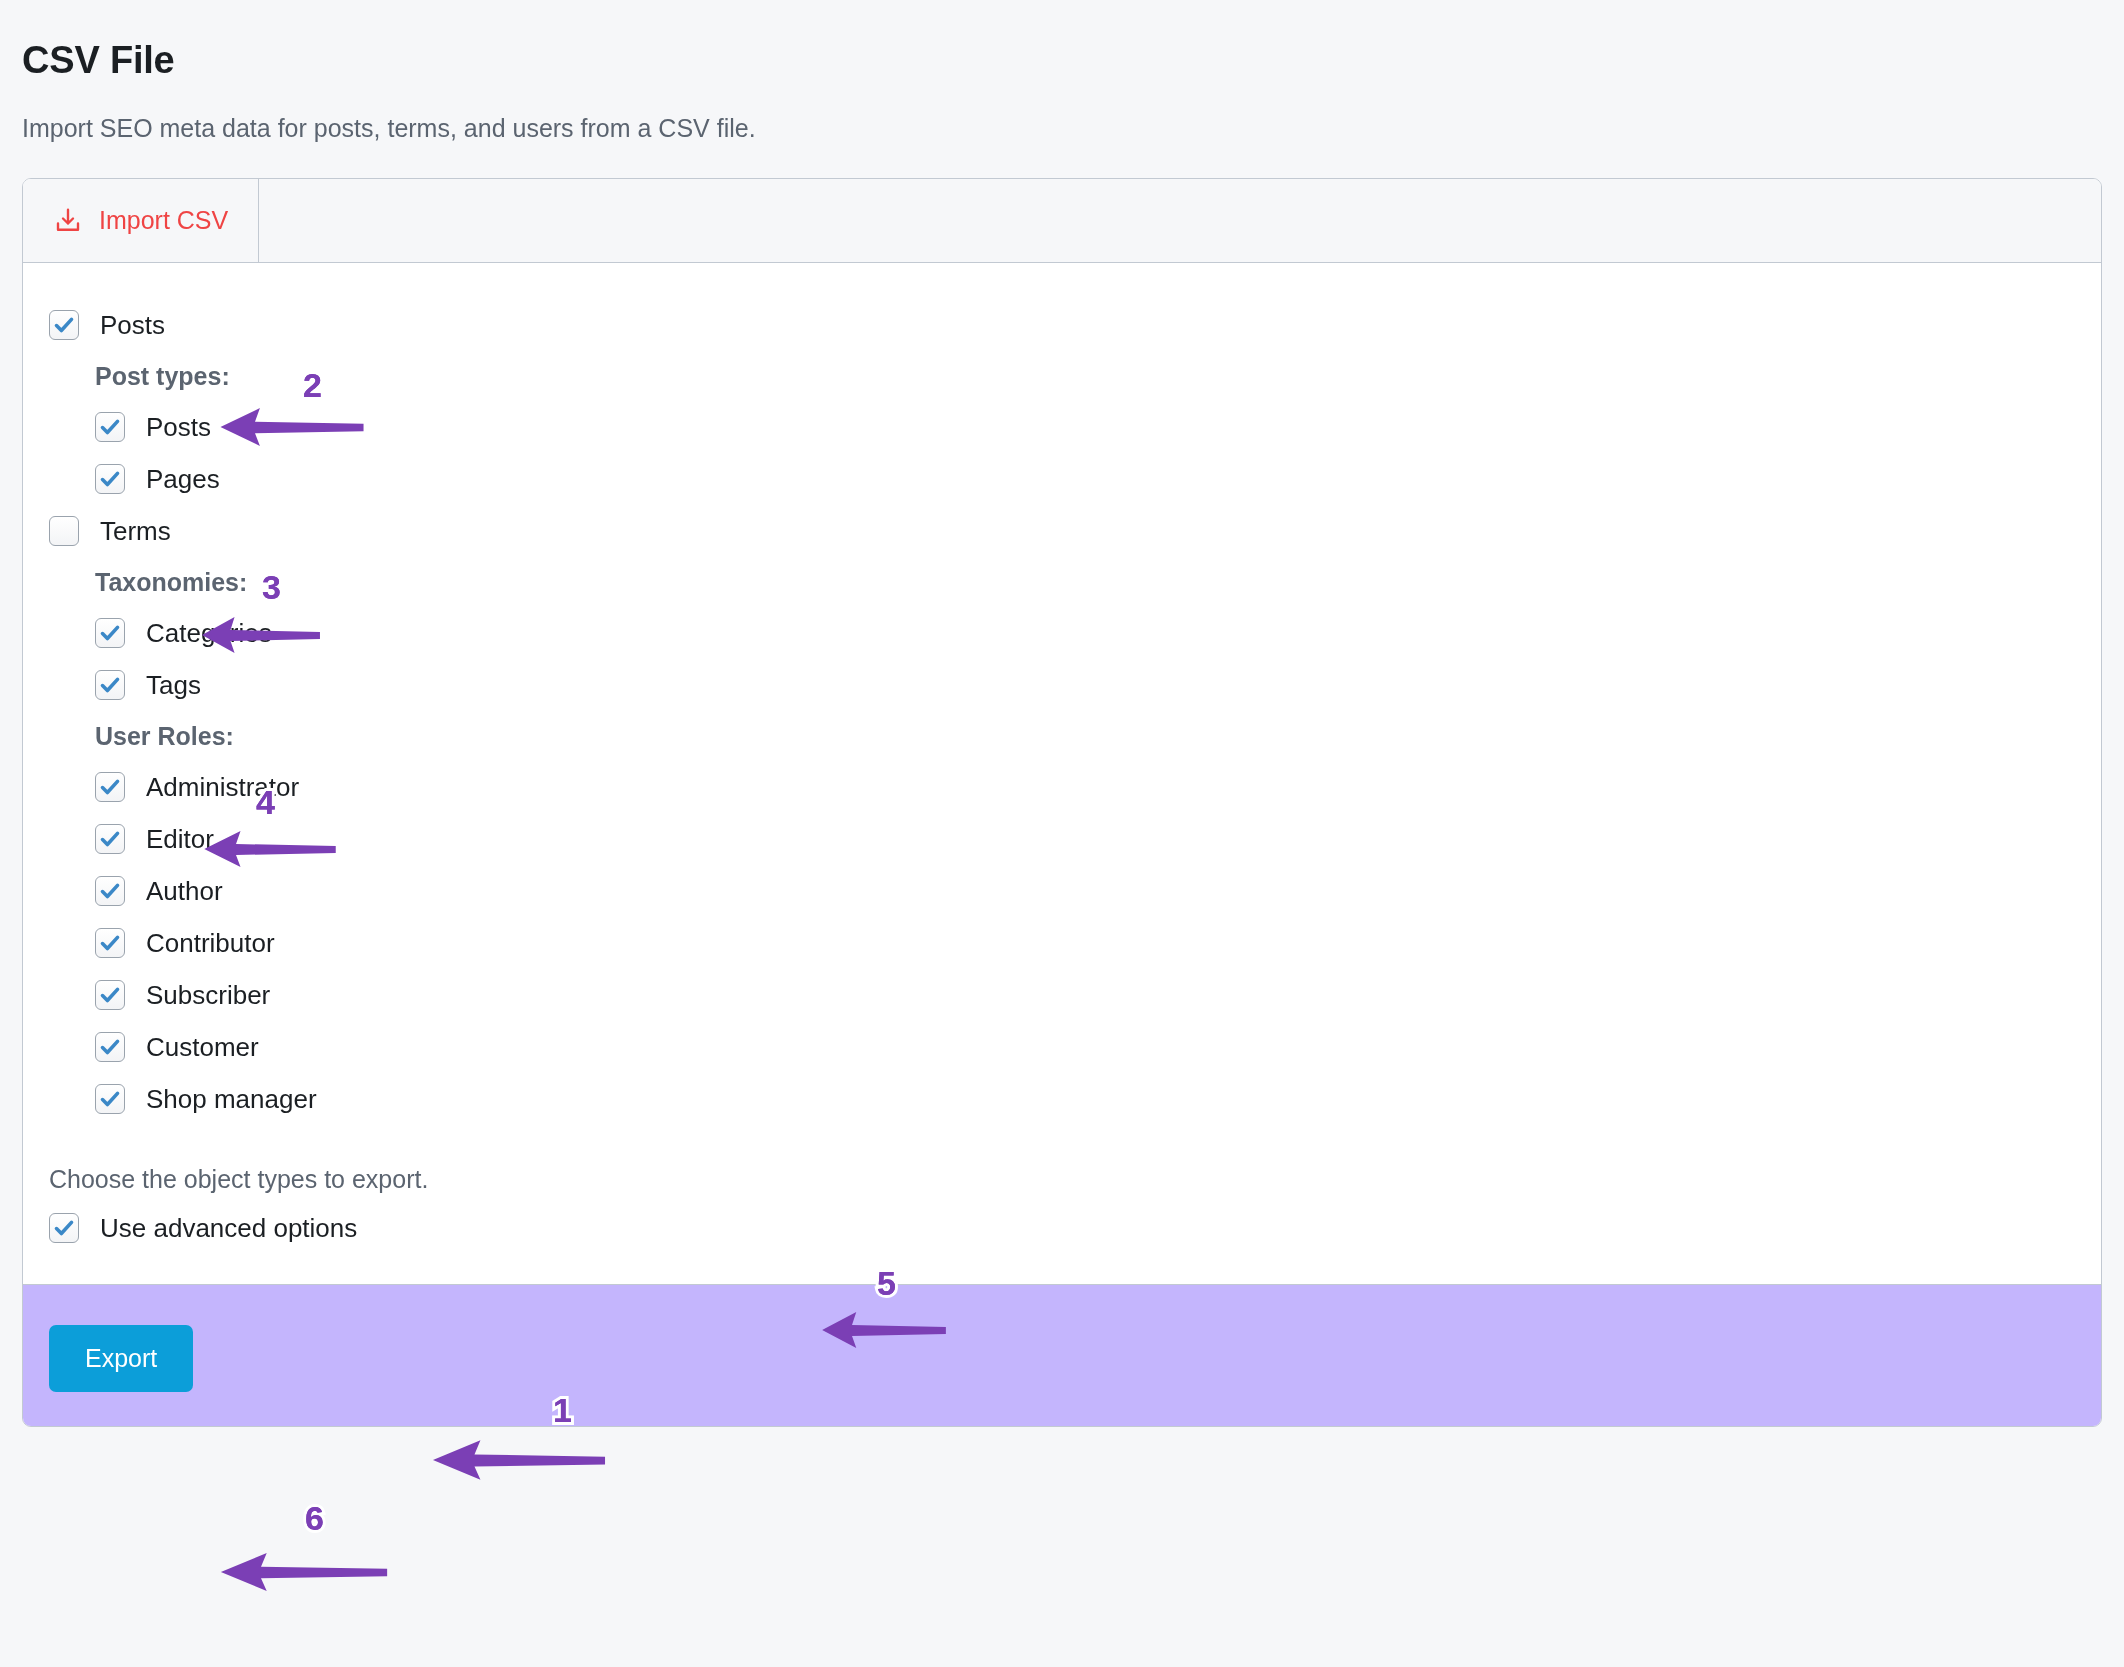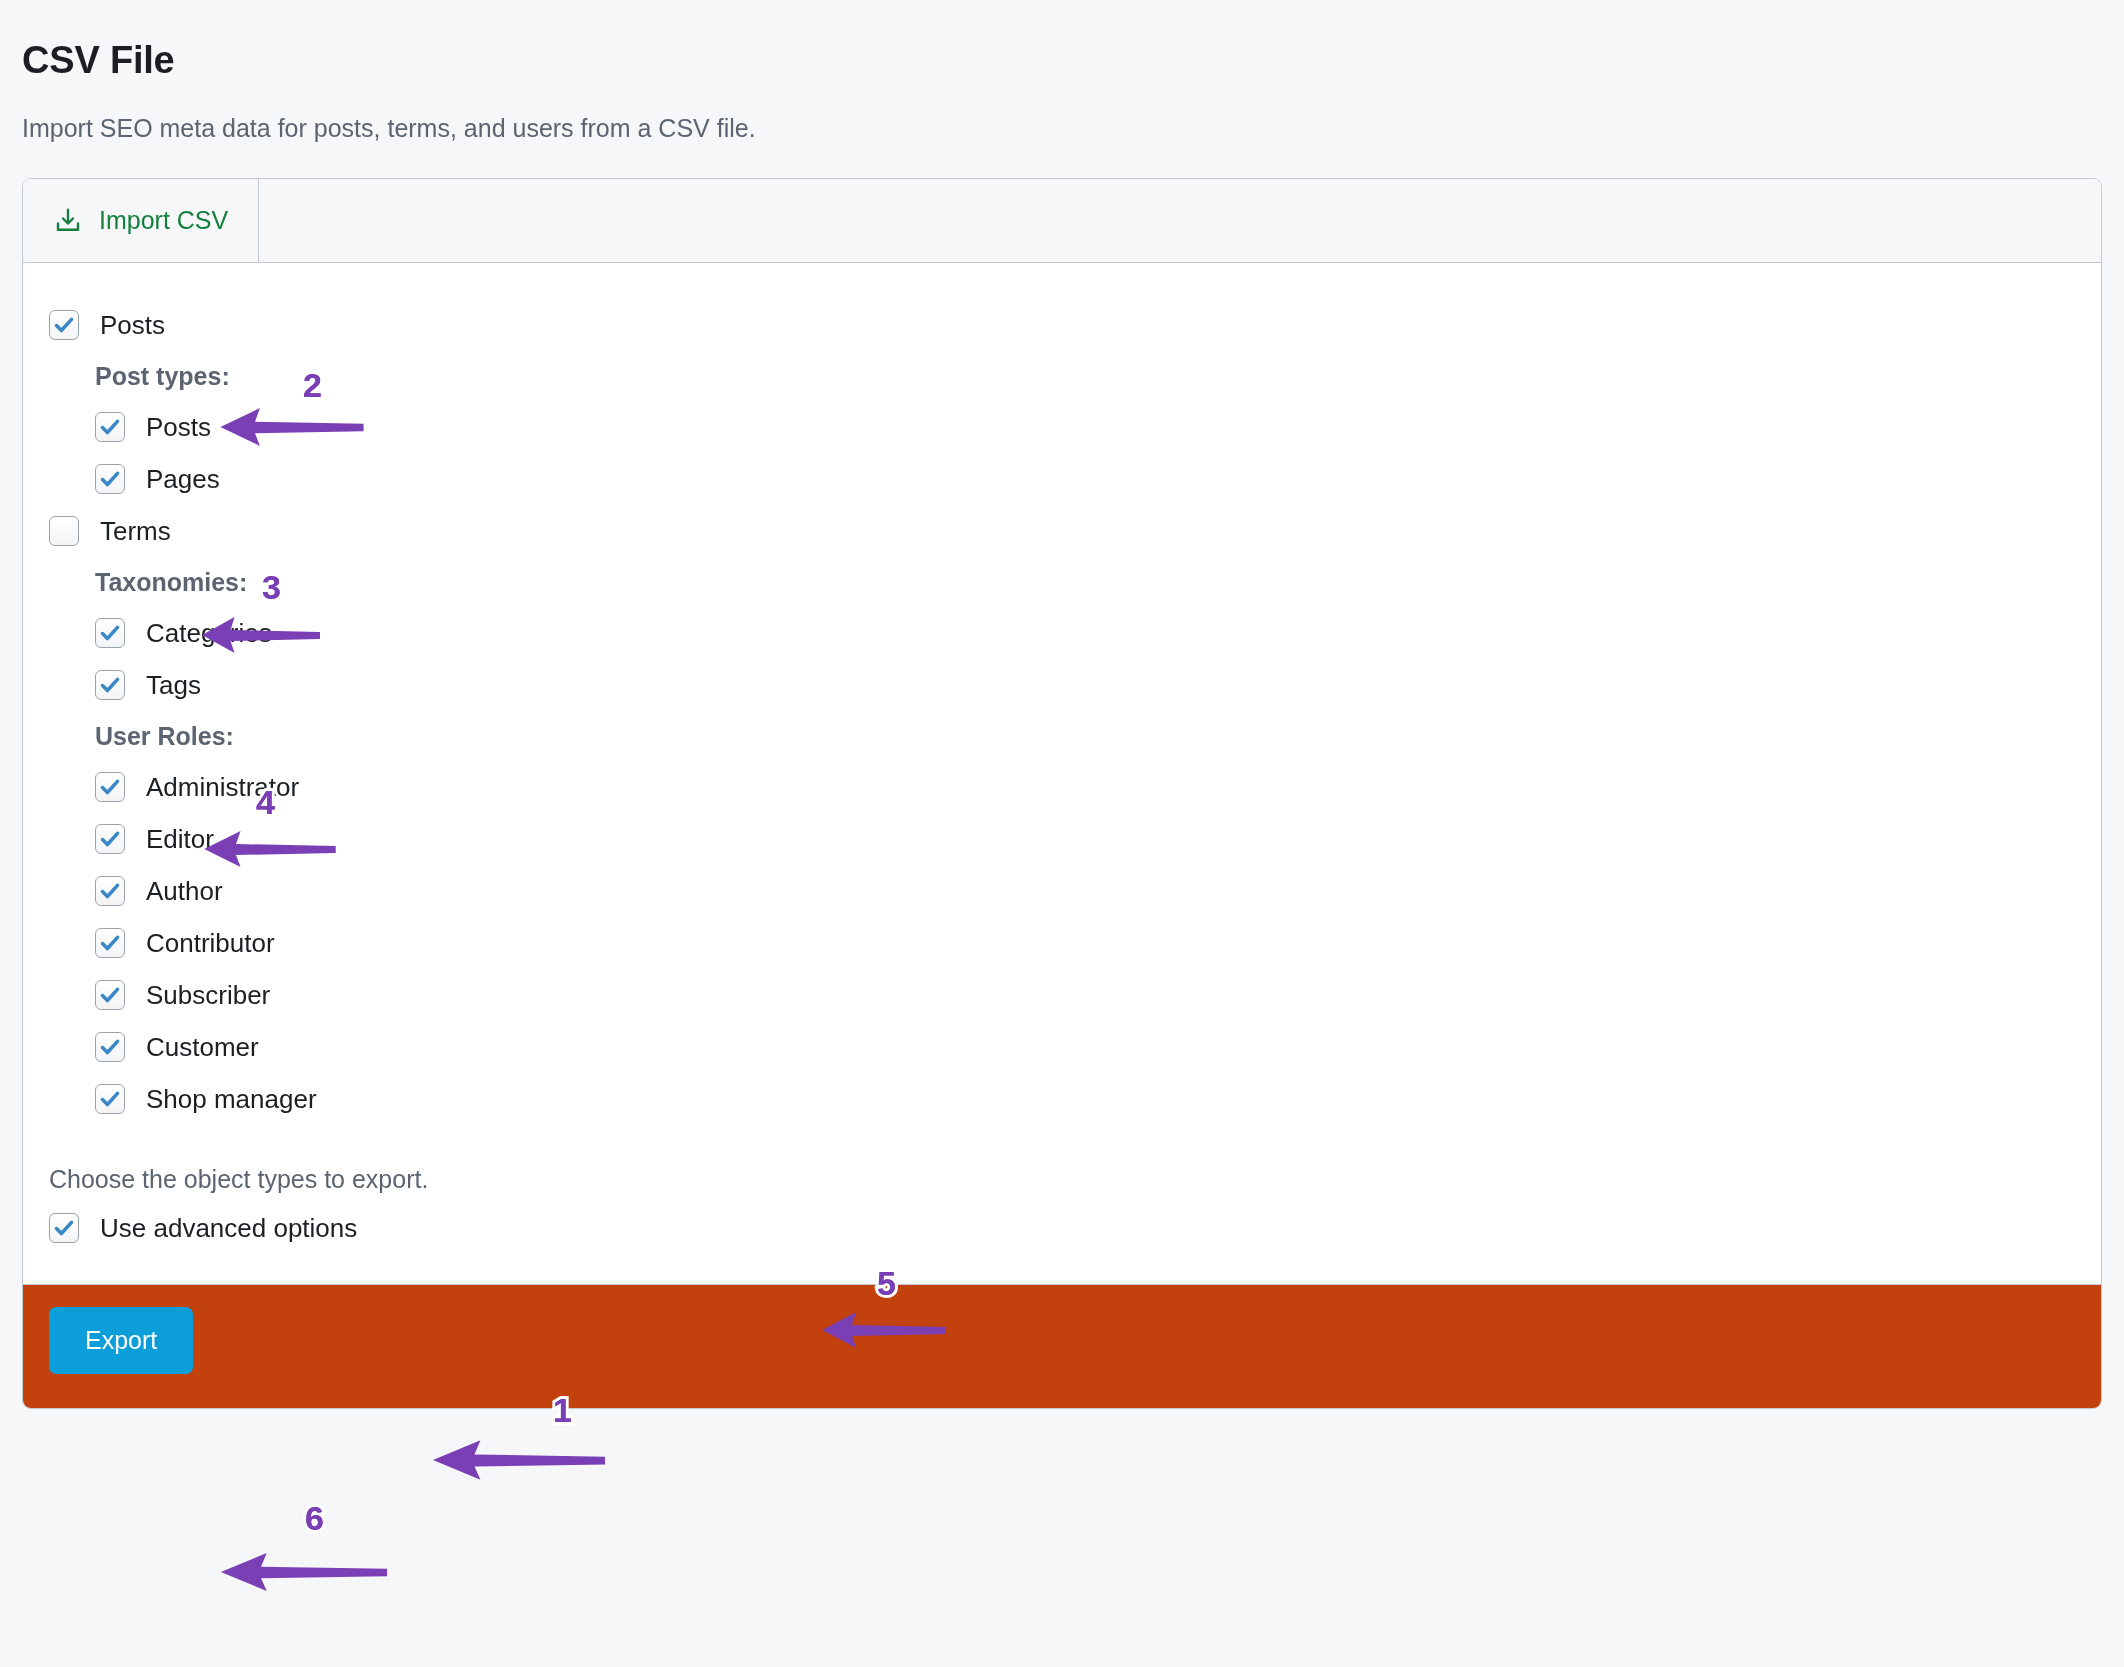--- a/index.html
+++ b/index.html
@@ -32,21 +32,21 @@
   .tabstrip {
     display: flex;
     background: #f6f7f9;
     border-bottom: 1.5px solid #c2c9d2;
     height: 84px;
   }
   .tab {
     display: flex; align-items: center; gap: 16px;
     padding: 0 30px;
     font-size: 25px;
-    color: #15803d;
+    color: #ef4444;
     background: #f6f7f9;
     border-right: 1.5px solid #c2c9d2;
     cursor: pointer;
     position: relative;
   }
   .tab.active {
     background: #ffffff;
     color: #0b88d4;
     margin-bottom: -1.5px;
     height: calc(100% + 1.5px);
@@ -78,23 +78,23 @@
   .lbl { font-size: 26px; color: #1b1f23; line-height: 1; white-space: nowrap; }
 
   .helper {
     font-size: 25px; color: #5b6470; margin: 22px 0 8px 0;
   }
 
   .spacer-18 { height: 18px; }
 
   
   .cardfooter {
-    background: #c2410c;
+    background: #c4b5fd;
     border-top: 1.5px solid #c2c9d2;
-    padding: 22px 26px 34px 26px;
+    padding: 40px 26px 34px 26px;
   }
   .btn-export {
     background: #0c9ed9;
     color: #ffffff;
     border: none;
     border-radius: 7px;
     font-size: 25px;
     font-family: "Liberation Sans", sans-serif;
     padding: 21px 36px;
     cursor: pointer;

